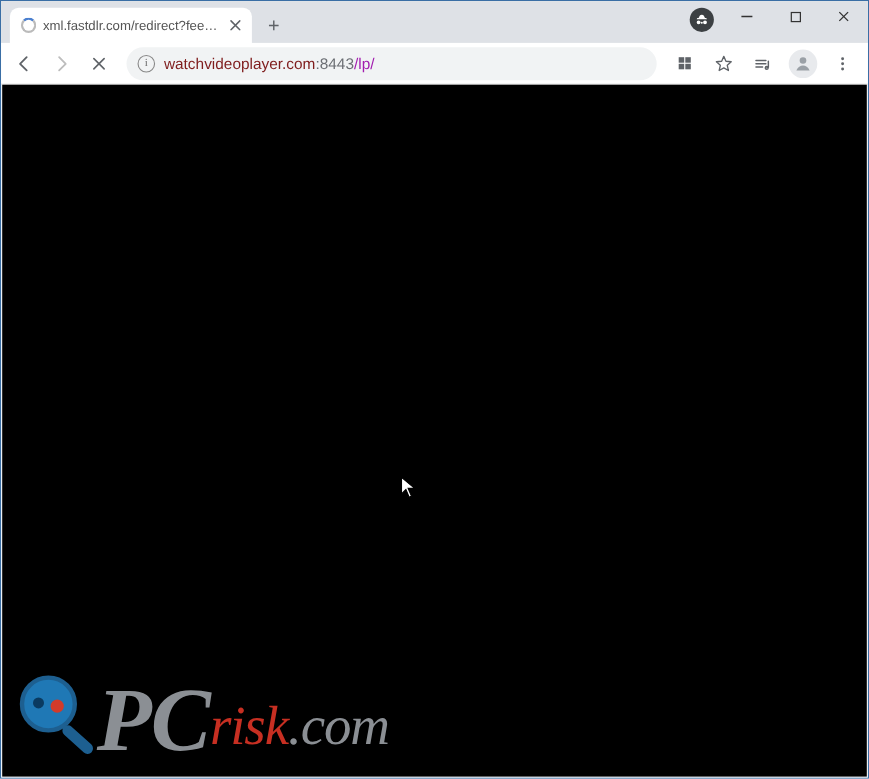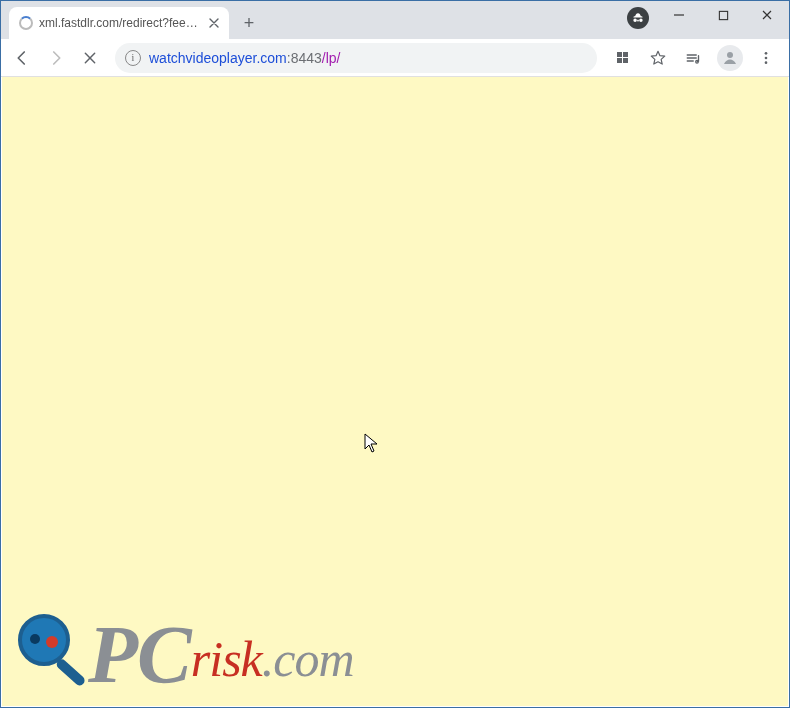--- a/index.html
+++ b/index.html
@@ -15,27 +15,27 @@
   .win-btn { width: 44px; height: 28px; display: flex; align-items: center; justify-content: center; color: #333; cursor: pointer; }
   .win-btn svg { display: block; }
   .incognito-badge { position: absolute; right: 140px; top: 6px; width: 22px; height: 22px; border-radius: 50%; background: #3c4043; display: flex; align-items: center; justify-content: center; }
   .incognito-badge svg { display: block; }
   .toolbar { height: 38px; background: #fff; border-bottom: 1px solid #e0e0e0; display: flex; align-items: center; padding: 0 6px; gap: 4px; }
   .nav-btn { width: 30px; height: 30px; display: flex; align-items: center; justify-content: center; color: #5f6368; border-radius: 50%; cursor: pointer; }
   .nav-btn.disabled { color: #bdbdbd; cursor: default; }
   .omnibox { flex: 1 1 auto; height: 30px; background: #f1f3f4; border-radius: 15px; display: flex; align-items: center; padding: 0 10px; gap: 8px; margin: 0 6px; }
   .omnibox .info-icon { width: 16px; height: 16px; border: 1px solid #888; border-radius: 50%; display: flex; align-items: center; justify-content: center; font-size: 10px; color: #666; font-family: Georgia, serif; }
   .url-text { font-size: 14px; color: #202124; white-space: nowrap; }
-  .url-host { color: #1d4ed8; }
+  .url-host { color: #7f1d1d; }
   .url-port { color: #6b6e73; }
   .url-path { color: #a21caf; }
   .right-icons { display: flex; align-items: center; gap: 6px; padding-right: 2px; }
   .right-icons .icon-btn { width: 30px; height: 30px; display: flex; align-items: center; justify-content: center; color: #5f6368; cursor: pointer; }
   .avatar { width: 26px; height: 26px; border-radius: 50%; background: #e8eaed; display: flex; align-items: center; justify-content: center; color: #9aa0a6; }
-  .viewport { position: absolute; top: 76px; left: 1px; right: 1px; bottom: 1px; background: #fef9c3; }
+  .viewport { position: absolute; top: 76px; left: 1px; right: 1px; bottom: 1px; background: #000000; }
   .cursor { position: absolute; left: 362px; top: 356px; pointer-events: none; }
   .watermark { position: absolute; left: 12px; bottom: 6px; display: flex; align-items: center; gap: 6px; }
   .mag { position: relative; width: 68px; height: 90px; flex: 0 0 68px; }
   .mag .lens { position: absolute; left: 4px; top: 4px; width: 52px; height: 52px; border-radius: 50%; background: #1f78b5; border: 4px solid #1d5f90; }
   .mag .lens::before { content: ""; position: absolute; left: 8px; top: 16px; width: 10px; height: 10px; border-radius: 50%; background: #0a3a60; }
   .mag .lens::after { content: ""; position: absolute; left: 24px; top: 18px; width: 12px; height: 12px; border-radius: 50%; background: #d23b2a; }
   .mag .handle { position: absolute; left: 44px; top: 46px; width: 34px; height: 10px; background: #1d5f90; border-radius: 5px; transform: rotate(42deg); transform-origin: left center; }
   .brand { font-family: Georgia, 'Times New Roman', serif; font-style: italic; font-size: 60px; line-height: 1; white-space: nowrap; letter-spacing: -1px; }
   .brand .p { color: #8b8f94; font-weight: 700; font-style: italic; font-size: 82px; vertical-align: -6px; }
   .brand .c { color: #8b8f94; font-weight: 700; font-style: italic; font-size: 82px; vertical-align: -6px; }

